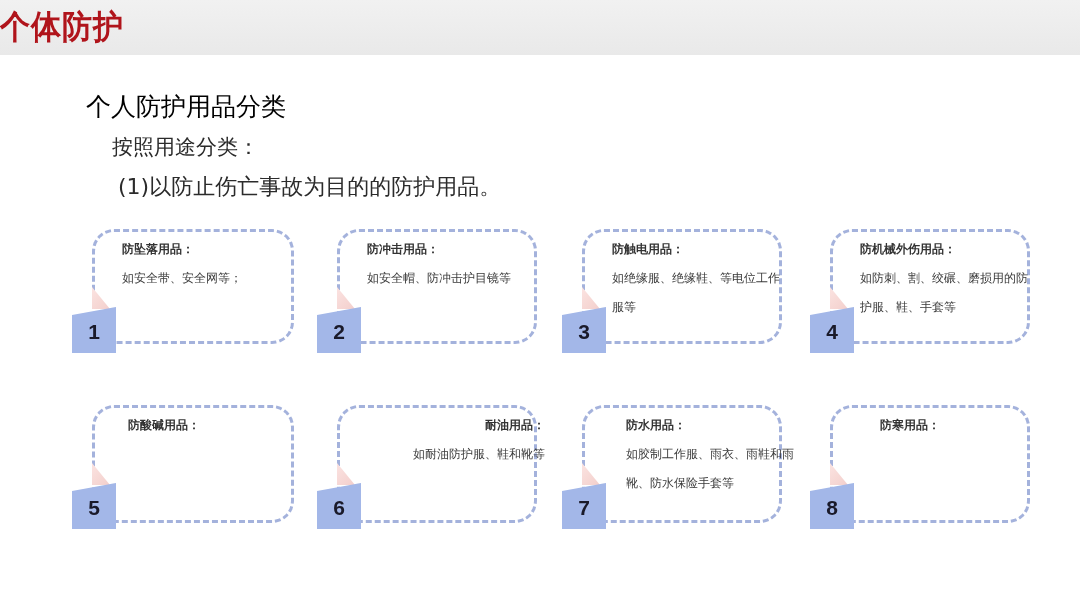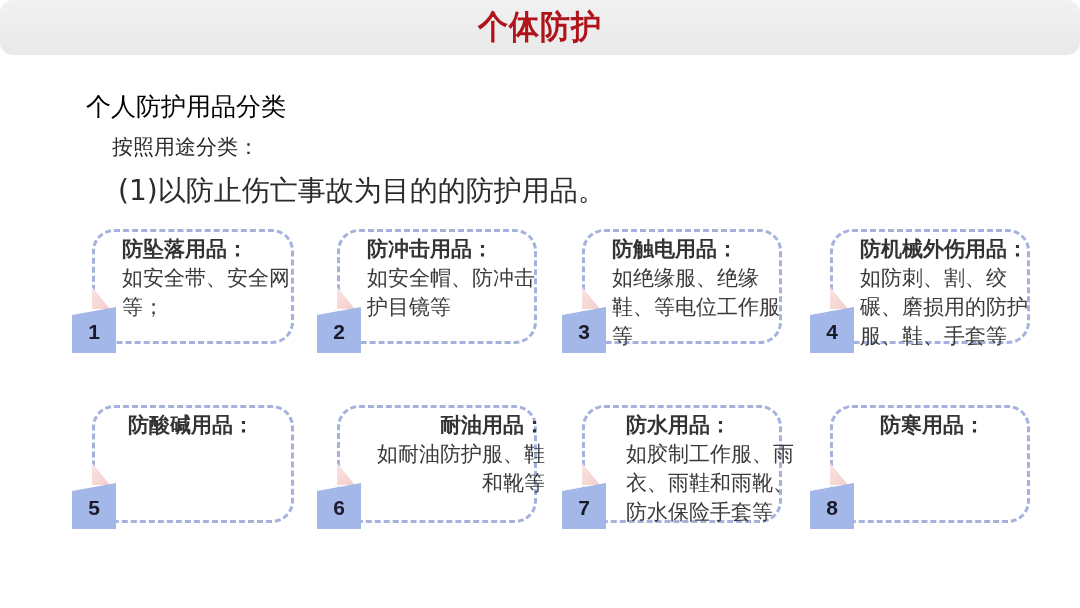--- a/index.html
+++ b/index.html
@@ -5,49 +5,49 @@
     html, body { margin: 0; padding: 0; }
     body {
       width: 1080px; height: 608px; position: relative; overflow: hidden;
       background: #ffffff;
       font-family: "DejaVu Sans", "Liberation Sans", sans-serif;
       color: #333333;
     }
     .title-bar {
       position: absolute; left: 0; top: 0; width: 1080px; height: 55px;
       background: linear-gradient(180deg, #f1f1f1 0%, #e9e9e9 100%);
-      display: flex; align-items: center; justify-content: center; border-radius: 13px;
+      display: flex; align-items: center; justify-content: flex-start;
     }
     .title-bar .title {
       color: #b0141b; font-weight: bold; font-size: 30px; letter-spacing: 1px;
       transform: scaleY(1.1);
     }
     .heading {
       position: absolute; left: 86px; top: 90px;
       font-size: 25px; color: #000000;
     }
     .sub1 {
       position: absolute; left: 112px; top: 133px;
       font-size: 21px; color: #2b2b2b;
     }
     .sub2 {
       position: absolute; left: 118px; top: 172px;
-      font-size: 28px; color: #2b2b2b;
+      font-size: 22px; color: #2b2b2b;
     }
     .card {
       position: absolute; width: 200px;
     }
     .card .frame {
       position: absolute; left: 22px; top: 0; width: 196px;
       border: 3px dashed #a4b2dc; border-radius: 22px; box-sizing: border-box;
       background: transparent;
     }
     .card .text {
       position: absolute; left: 52px; top: 6px; width: 170px;
-      font-size: 21px; line-height: 29px; color: #3a3a3a;
+      font-size: 12px; line-height: 29px; color: #3a3a3a;
     }
     .card .text .label { font-weight: bold; color: #333; }
     .card .fold {
       position: absolute; left: 22px; width: 18px; height: 22px;
       background: linear-gradient(135deg, #fbe3e1 0%, #f3cfcc 100%);
       clip-path: polygon(0 0, 100% 100%, 0 100%);
     }
     .card .badge {
       position: absolute; left: 2px; width: 44px; height: 46px;
       background: #a3b7e8;

